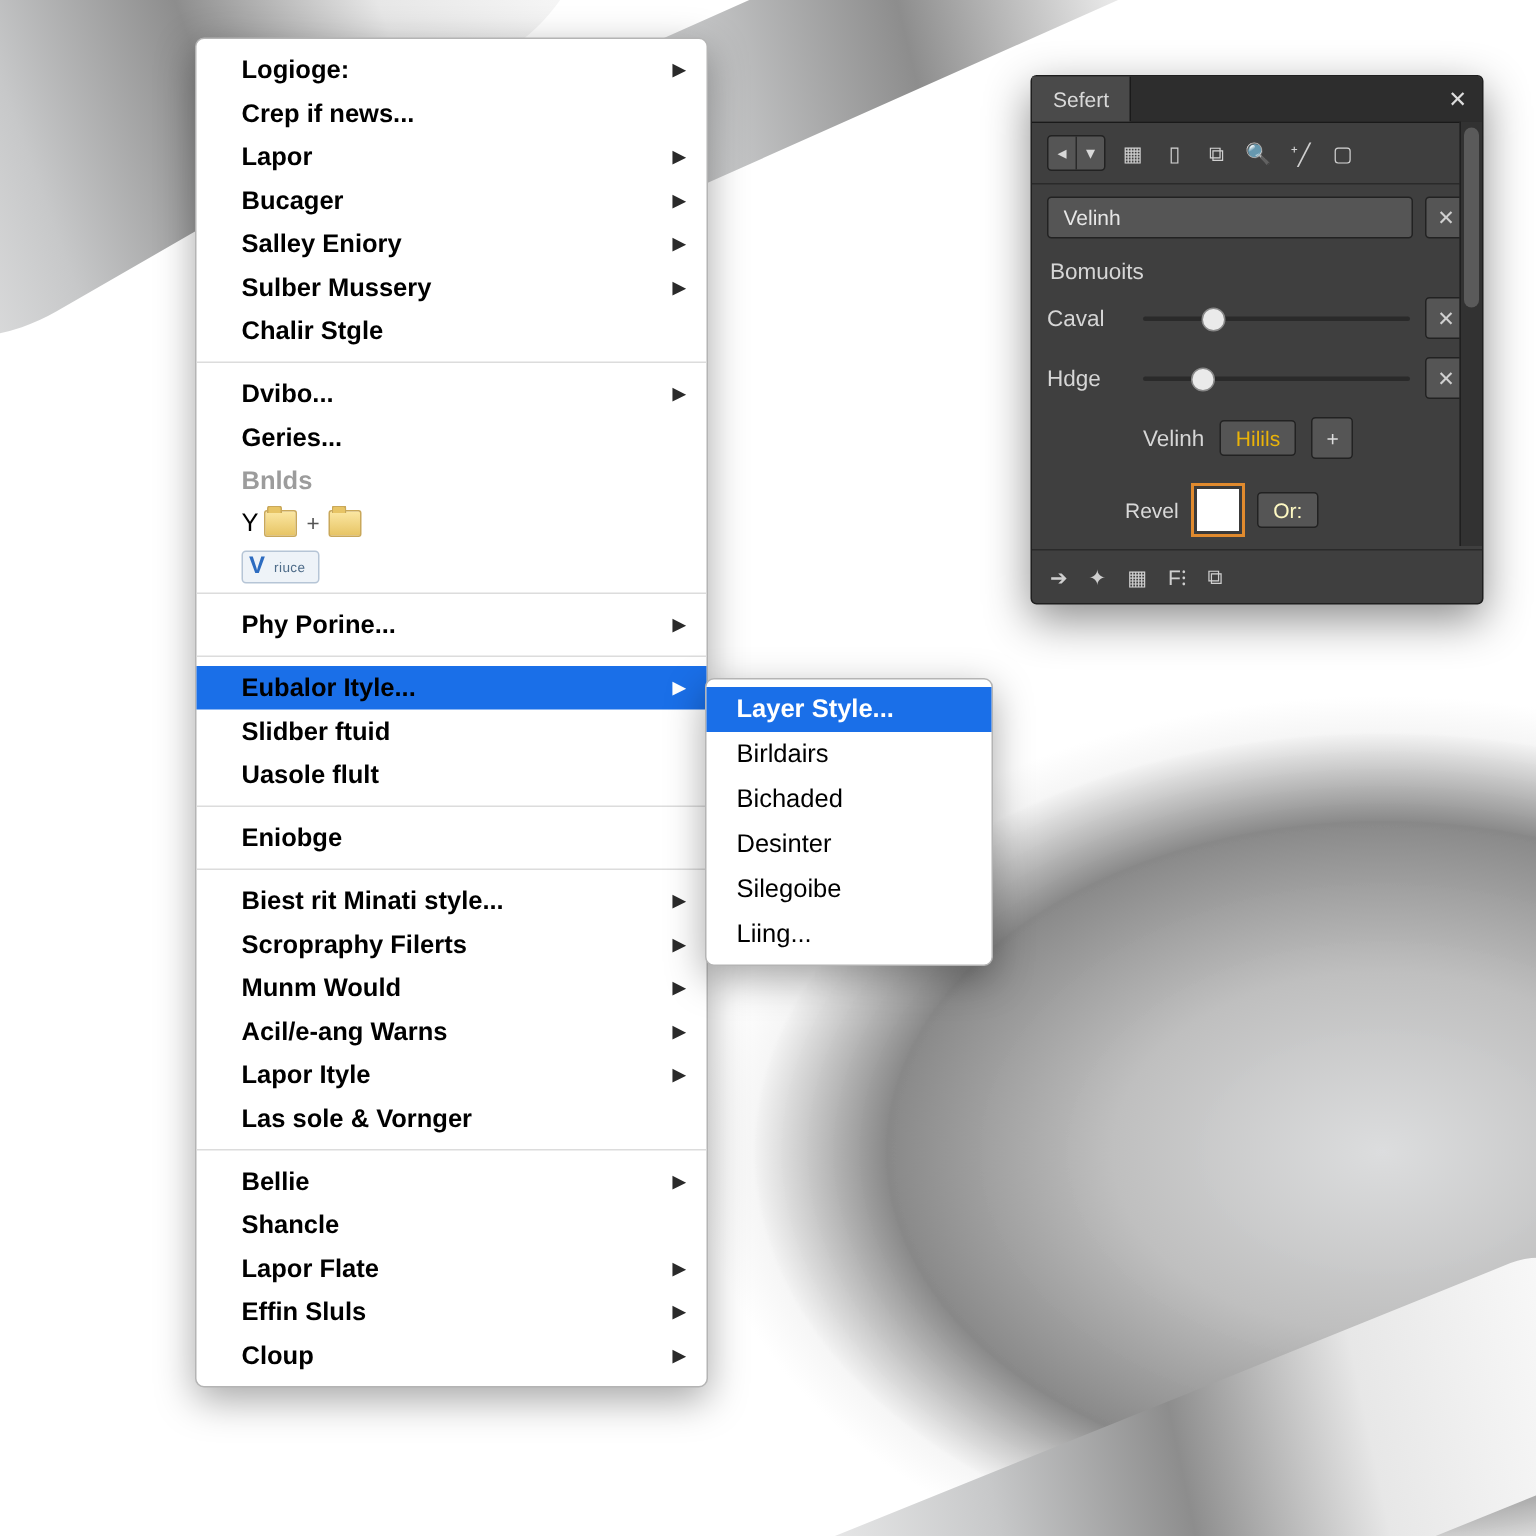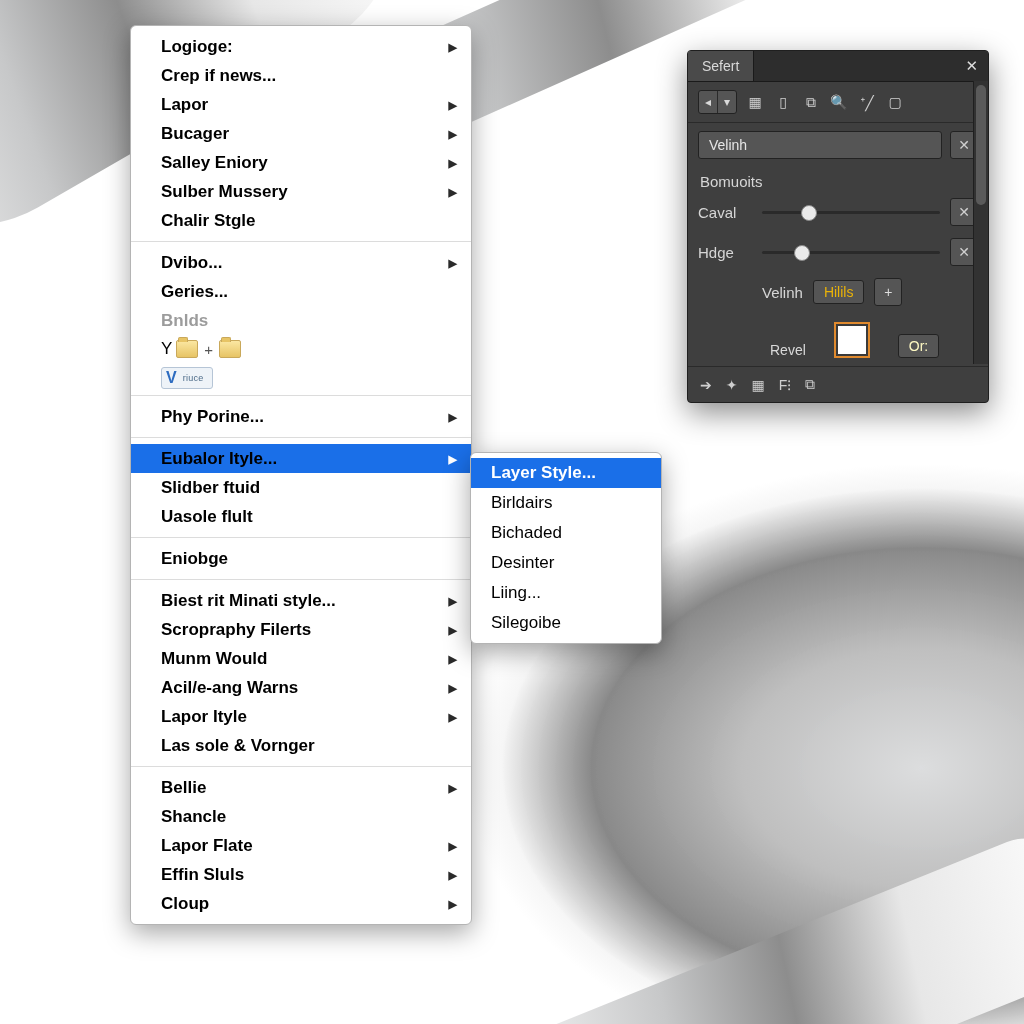--- a/index.html
+++ b/index.html
@@ -75,21 +75,21 @@
   .slider .track{position:absolute;left:0;right:0;top:9px;height:3px;
     background:#2a2a2a;border-radius:2px;}
   .slider .thumb{position:absolute;top:3px;width:14px;height:14px;border-radius:50%;
     background:#eaeaea;border:1px solid #888;}
   .row2{display:flex;align-items:center;padding:6px 10px 8px;gap:10px;}
   .row2 .lbl{color:#d6d6d6;font-size:15px;}
   .pill{border:1px solid #222;background:#555;color:#eab308;border-radius:3px;
     padding:3px 10px;font-size:14px;}
   .plusbtn{border:1px solid #222;background:#555;color:#ddd;border-radius:3px;
     width:26px;height:26px;display:flex;align-items:center;justify-content:center;}
-  .row3{display:flex;align-items:flex-end;padding:8px 10px;gap:28px;}
+  .row3{display:flex;align-items:center;padding:8px 10px;gap:8px;}
   .swatch{width:32px;height:32px;border:2px solid #e08a2e;background:#fff;
     box-shadow:inset 0 0 0 2px #3a3a3a;}
   .smallbtn{border:1px solid #222;background:#555;color:#fef9c3;border-radius:3px;
     padding:3px 10px;font-size:14px;}
   .panel-footer{display:flex;align-items:center;gap:14px;padding:8px 12px;
     border-top:1px solid #2a2a2a;color:#cfcfcf;font-size:14px;}
   .side-scroll{position:absolute;right:0;top:30px;bottom:38px;width:14px;
     background:#323232;border-left:1px solid #1f1f1f;}
   .side-scroll .bar{position:absolute;left:2px;right:2px;top:4px;height:120px;
     background:#5a5a5a;border-radius:5px;}
@@ -110,22 +110,22 @@
     </div><div class="chip">
       <span class="v">V</span>
       <span class="lbl">riuce</span>
     </div><hr><div class="item has-sub">Phy Porine...</div><hr><div class="item has-sub selected">Eubalor Ityle...</div><div class="item">Slidber ftuid</div><div class="item">Uasole flult</div><hr><div class="item">Eniobge</div><hr><div class="item has-sub">Biest rit Minati style...</div><div class="item has-sub">Scropraphy Filerts</div><div class="item has-sub">Munm Would</div><div class="item has-sub">Acil/e-ang Warns</div><div class="item has-sub">Lapor Ityle</div><div class="item">Las sole &amp; Vornger</div><hr><div class="item has-sub">Bellie</div><div class="item">Shancle</div><div class="item has-sub">Lapor Flate</div><div class="item has-sub">Effin Sluls</div><div class="item has-sub">Cloup</div></div>
 
 <div class="submenu" id="submenu">
     <div class="sitem selected">Layer Style...</div>
     <div class="sitem">Birldairs</div>
     <div class="sitem">Bichaded</div>
     <div class="sitem">Desinter</div>
+    <div class="sitem">Silegoibe</div>
     <div class="sitem">Liing...</div>
-    <div class="sitem">Silegoibe</div>
   </div>
 
 <div class="panel">
   <div class="title">
     <div class="tab">Sefert</div>
     <div class="title-spacer"></div>
     <div class="close">✕</div>
   </div>
   <div class="side-scroll">
     <div class="bar"></div>

